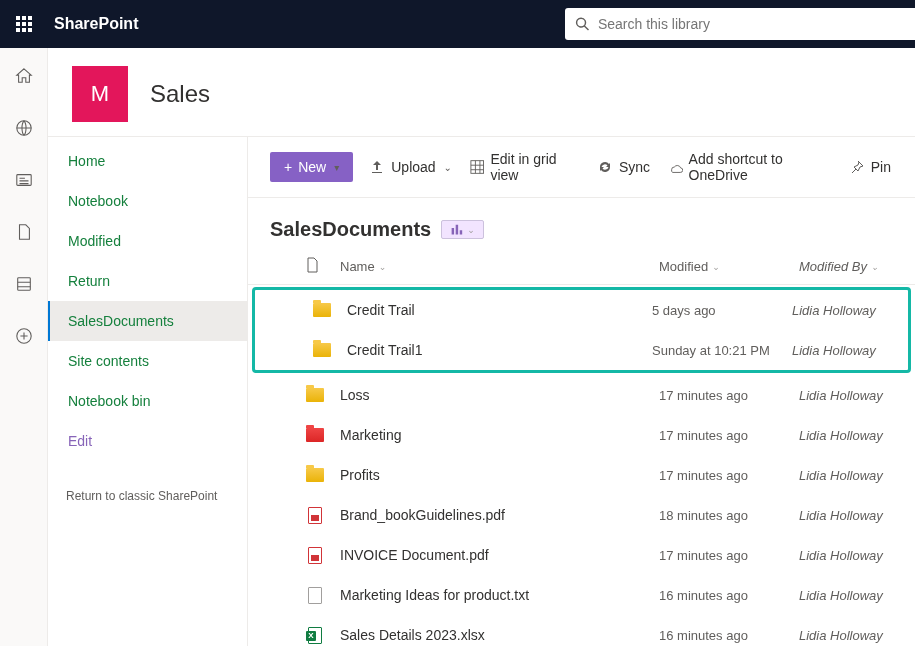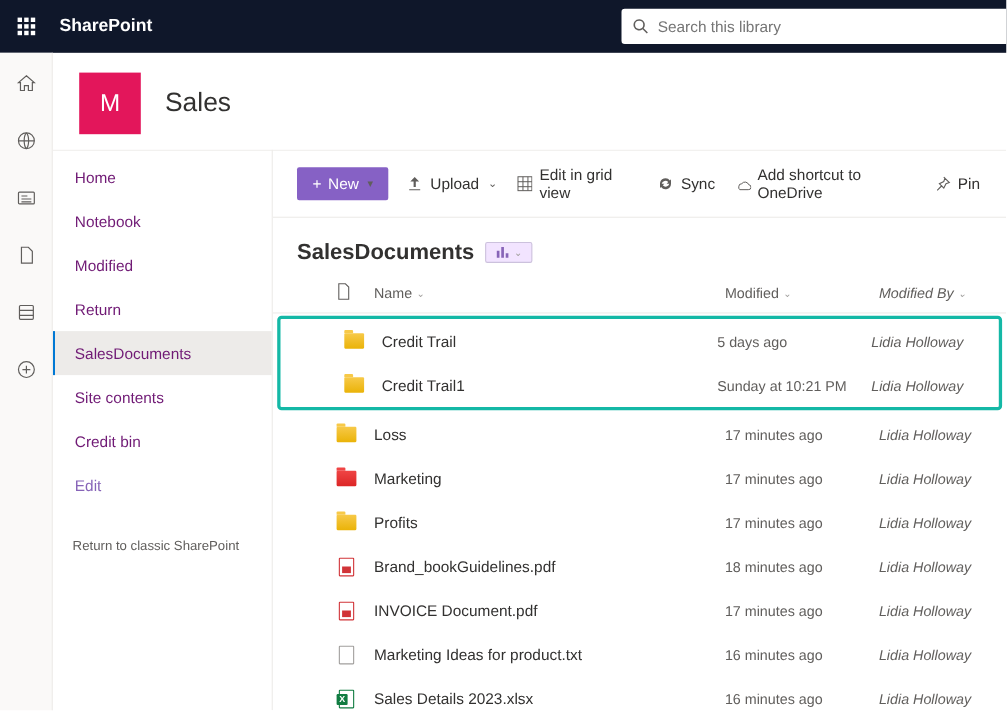--- a/index.html
+++ b/index.html
@@ -23,21 +23,21 @@
 
 .main { flex: 1; display: flex; flex-direction: column; overflow: hidden; }
 
 .site-header { display: flex; align-items: center; padding: 18px 24px 14px; }
 .site-logo { width: 56px; height: 56px; background: #e3165b; color: #fff; display: flex; align-items: center; justify-content: center; font-size: 22px; margin-right: 22px; }
 .site-title { font-size: 24px; font-weight: 400; }
 
 .content-row { display: flex; flex: 1; overflow: hidden; }
 
 .left-nav { width: 200px; border-top: 1px solid #edebe9; border-right: 1px solid #edebe9; padding-top: 4px; }
-.left-nav .nav-item { padding: 12px 20px; cursor: pointer; font-size: 14px; color: #701a75; }
+.left-nav .nav-item { padding: 12px 20px; cursor: pointer; font-size: 14px; color: #15803d; }
 .left-nav .nav-item.selected { background: #edebe9; border-left: 2px solid #0078d4; padding-left: 18px; font-weight: 400; }
 .left-nav .nav-item.edit { color: #8764b8; }
 .return-link { padding: 28px 0 0 18px; font-size: 12px; color: #605e5c; }
 
 .library { flex: 1; border-top: 1px solid #edebe9; overflow: hidden; }
 
 .cmd-bar { display: flex; align-items: center; padding: 10px 22px; gap: 14px; border-bottom: 1px solid #edebe9; }
 .new-btn { background: #8661c5; color: #fff; padding: 7px 14px; border-radius: 2px; display: flex; align-items: center; gap: 6px; cursor: pointer; font-size: 14px; }
 .cmd-item { display: flex; align-items: center; gap: 6px; cursor: pointer; color: #323130; font-size: 14px; padding: 4px 2px; }
 .cmd-item svg { width: 16px; height: 16px; fill: #605e5c; }
@@ -149,21 +149,21 @@
 
     <div class="content-row">
 
       <div class="left-nav">
         <div class="nav-item">Home</div>
         <div class="nav-item">Notebook</div>
         <div class="nav-item">Modified</div>
         <div class="nav-item">Return</div>
         <div class="nav-item selected">SalesDocuments</div>
         <div class="nav-item">Site contents</div>
-        <div class="nav-item">Credit bin</div>
+        <div class="nav-item">Notebook bin</div>
         <div class="nav-item edit">Edit</div>
         <div class="return-link">Return to classic SharePoint</div>
       </div>
 
       <div class="library">
 
         <div class="cmd-bar">
           <div class="new-btn">
             <span>+</span>
             <span>New</span>

